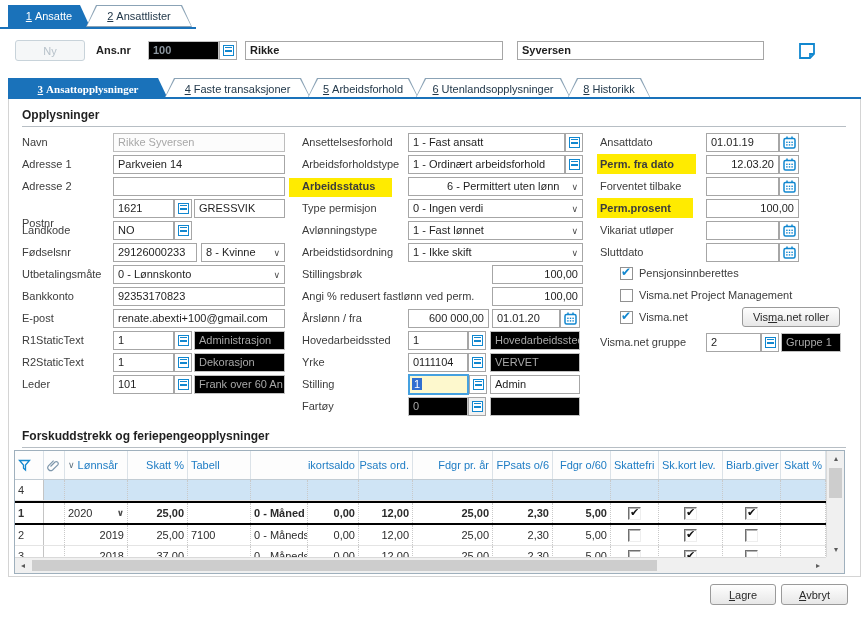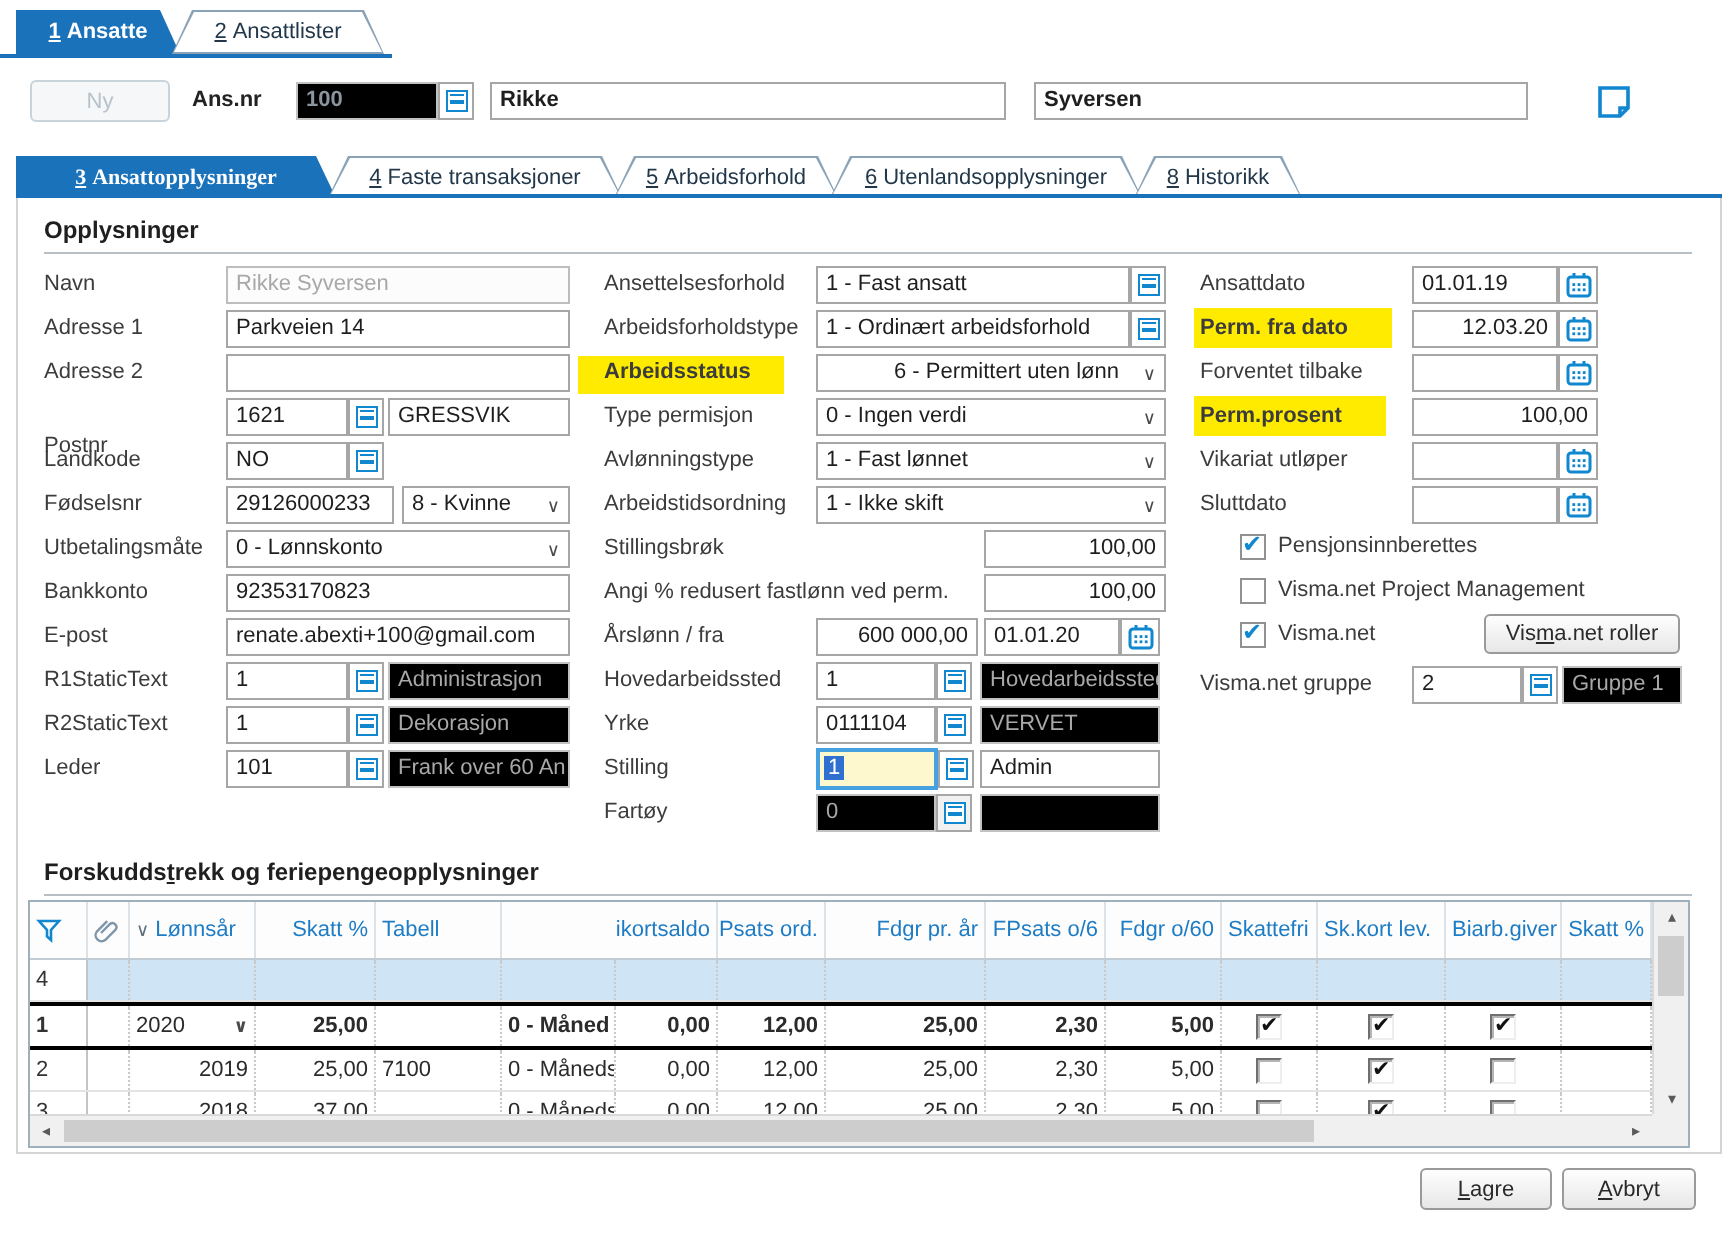--- a/index.html
+++ b/index.html
@@ -8,21 +8,21 @@
   .abs{position:absolute;}
 
   
   .tab{position:relative;height:22px;display:flex;align-items:center;justify-content:center;
        padding:0 14px;box-sizing:border-box;white-space:nowrap;}
   .tab .shape{position:absolute;inset:0;}
   .tab .inner{position:absolute;inset:1px;background:#fff;}
   .tab .lbl{position:relative;z-index:2;color:#22384a;}
   .tab .num{text-decoration:underline;margin-right:3px;}
   .tab-active-first .shape{background:#1a72ba;clip-path:polygon(0 0,calc(100% - 10px) 0,100% 100%,0 100%);}
-  .tab-active-first .lbl{color:#fff;font-weight:bold;}
+  .tab-active-first .lbl{color:#fff;font-weight:normal;}
   .tab-active-mid .shape{background:#1a72ba;clip-path:polygon(0 0,calc(100% - 10px) 0,100% 100%,0 100%);}
   .tab-active-mid .lbl{color:#fff;font-weight:bold;font-family:Liberation Serif, serif;}
   .tab-idle .shape{background:#8ba3b6;clip-path:polygon(10px 0,calc(100% - 10px) 0,100% 100%,0 100%);}
   .tab-idle .inner{clip-path:polygon(10px 0,calc(100% - 10px) 0,100% 100%,0 100%);}
   .tabline{background:#1a72ba;height:2px;}
 
   
   .flabel{position:absolute;height:19px;line-height:19px;color:#3c3c3c;white-space:nowrap;z-index:2;}
   .fld{position:absolute;height:19px;line-height:17px;box-sizing:border-box;border:1px solid #a6a6a6;
        background:#fff;padding:0 4px;color:#1e1e1e;white-space:nowrap;overflow:hidden;}

